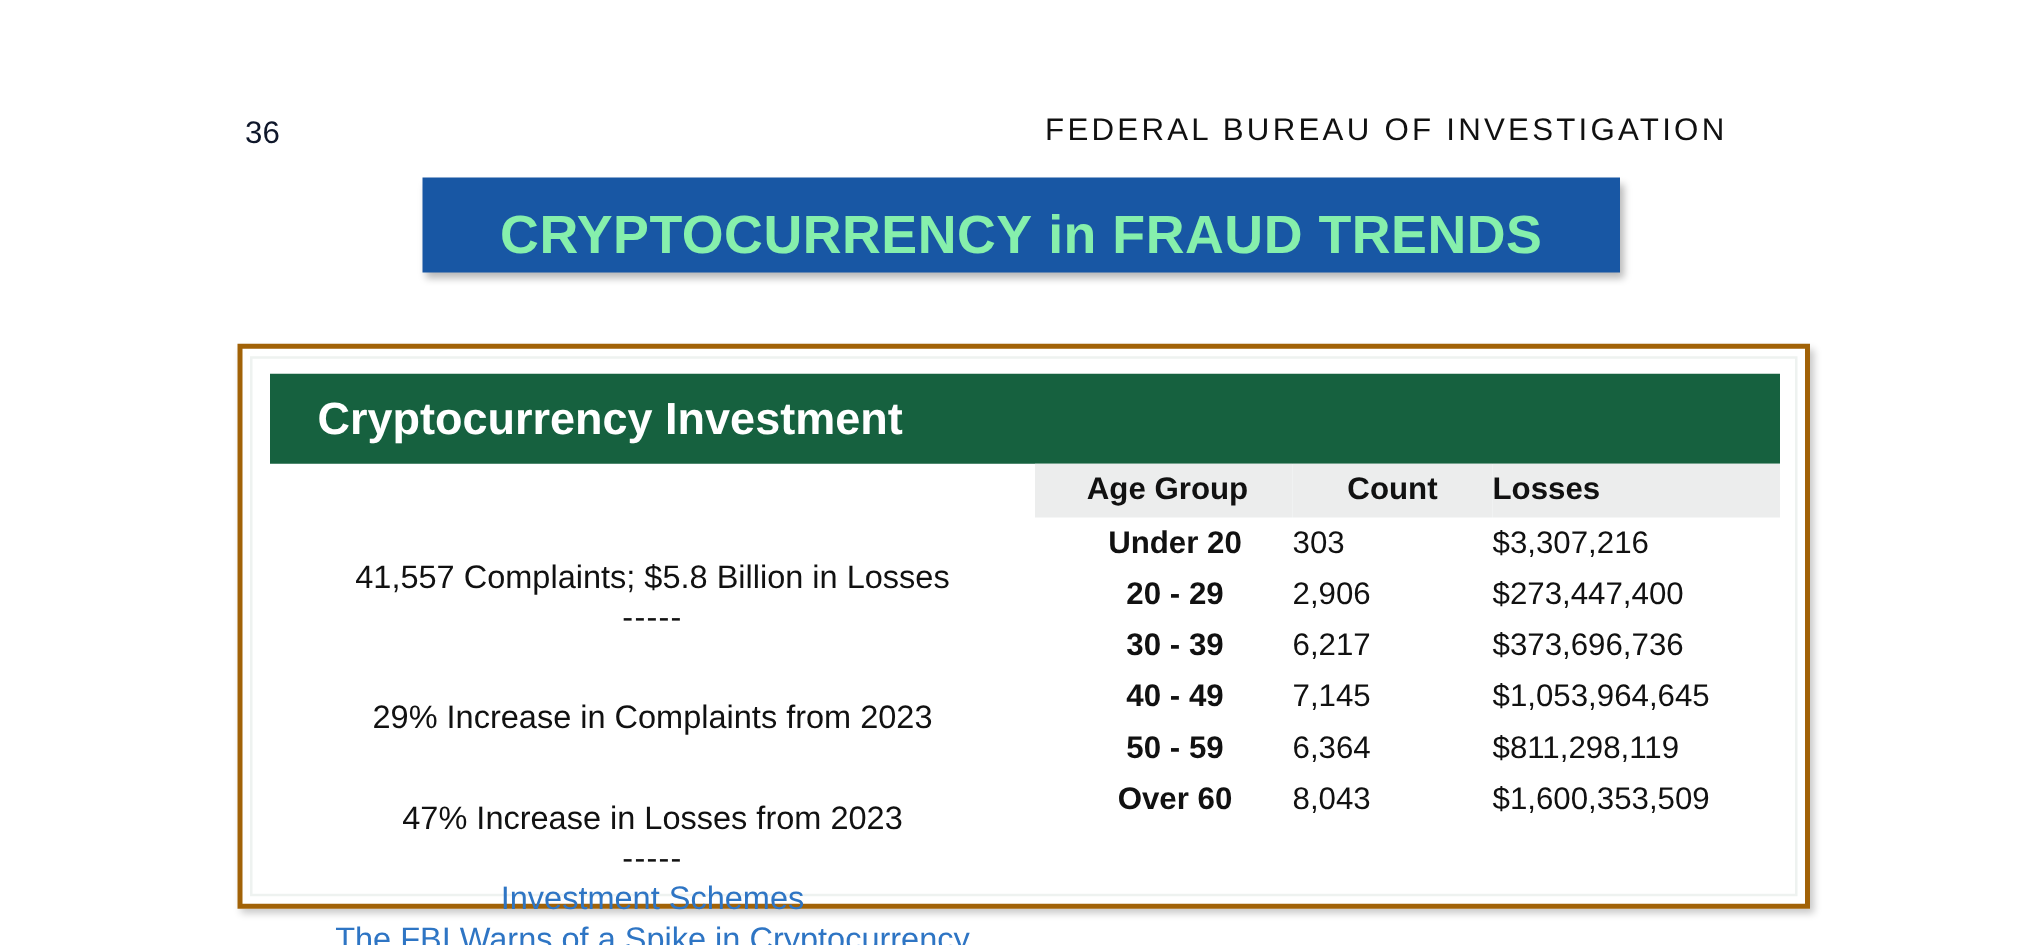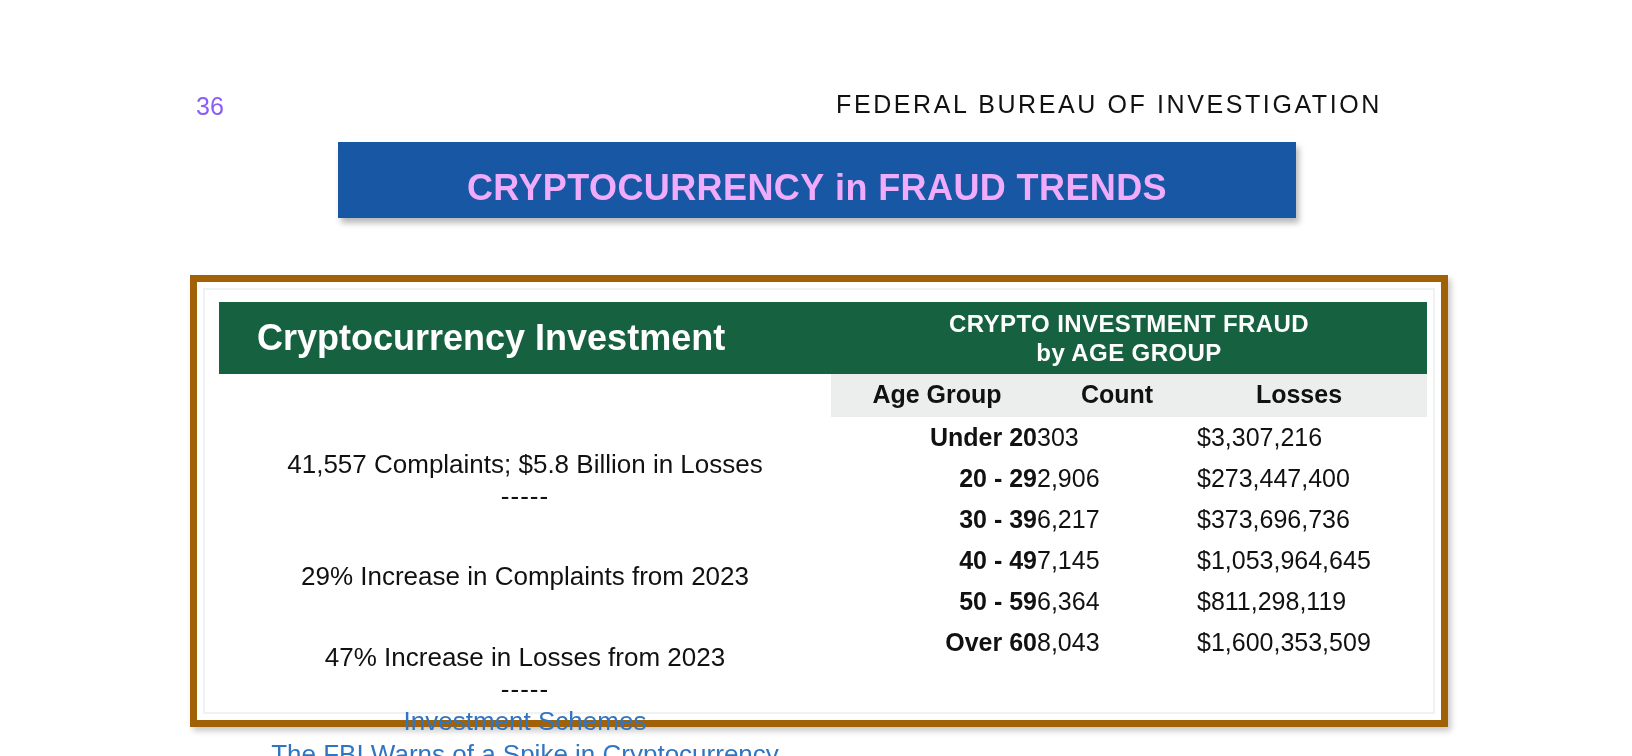--- a/index.html
+++ b/index.html
@@ -14,21 +14,21 @@
     font-family: "Liberation Sans", sans-serif;
     overflow: hidden;
   }
 
   
   .page-number {
     position: absolute;
     left: 196px;
     top: 92px;
     font-size: 25px;
-    color: #8b5cf6;
+    color: #0f172a;
     font-family: "Liberation Sans", sans-serif;
   }
   .org-name {
     position: absolute;
     right: 250px;
     top: 90px;
     font-size: 25px;
     letter-spacing: 2.6px;
     color: #111111;
     font-weight: 400;
@@ -42,39 +42,39 @@
     top: 142px;
     width: 958px;
     height: 76px;
     background: #1857a4;
     box-shadow: 3px 5px 6px rgba(0,0,0,0.28);
     display: flex;
     align-items: center;
     justify-content: center;
   }
   .title-banner .title-text {
-    color: #f0abfc;
-    font-size: 36px;
+    color: #86efac;
+    font-size: 43px;
     font-weight: bold;
     letter-spacing: 0.4px;
     white-space: nowrap;
     margin-top: 16px;
   }
   .title-banner .title-text .thin {
     font-weight: 600;
   }
 
   
   .card {
     position: absolute;
     left: 190px;
     top: 275px;
     width: 1258px;
     height: 452px;
-    border: 7px solid #a16207;
+    border: 4px solid #a16207;
     background: #ffffff;
     box-shadow: 3px 4px 6px rgba(0,0,0,0.22);
     box-sizing: border-box;
   }
   .card-inner {
     position: absolute;
     left: 6px;
     top: 6px;
     right: 6px;
     bottom: 6px;
@@ -163,30 +163,30 @@
   table.fraud-table thead th.c-age {
     text-align: center;
     width: 200px;
     padding-left: 6px;
   }
   table.fraud-table thead th.c-count {
     text-align: center;
     width: 160px;
   }
   table.fraud-table thead th.c-losses {
-    text-align: center;
+    text-align: left;
     padding-right: 26px;
   }
   table.fraud-table tbody td {
     padding: 6px 0;
     font-size: 25px;
   }
   table.fraud-table tbody td.c-age {
     font-weight: bold;
-    text-align: right;
+    text-align: center;
     padding-left: 18px;
   }
   table.fraud-table tbody td.c-count {
     text-align: left;
     padding-right: 22px;
   }
   table.fraud-table tbody td.c-losses {
     padding-right: 14px;
   }
 </style>
@@ -198,24 +198,20 @@
 
 <div class="title-banner">
   <div class="title-text"><span>CRYPTOCURRENCY</span><span class="thin"> in </span><span>FRAUD TRENDS</span></div>
 </div>
 
 <div class="card">
   <div class="card-inner"></div>
 
   <div class="green-bar">
     <div class="green-left">Cryptocurrency Investment</div>
-    <div class="green-right">
-      <div>CRYPTO INVESTMENT FRAUD</div>
-      <div>by AGE GROUP</div>
-    </div>
   </div>
 
   <div class="left-col">
     <div class="lc-space-a"></div>
     <div class="line">41,557 Complaints; $5.8 Billion in Losses</div>
     <div class="sep">-----</div>
     <div class="line">29% Increase in Complaints from 2023</div>
     <div class="line">47% Increase in Losses from 2023</div>
     <div class="sep">-----</div>
     <div class="linkline">Investment Schemes</div>

